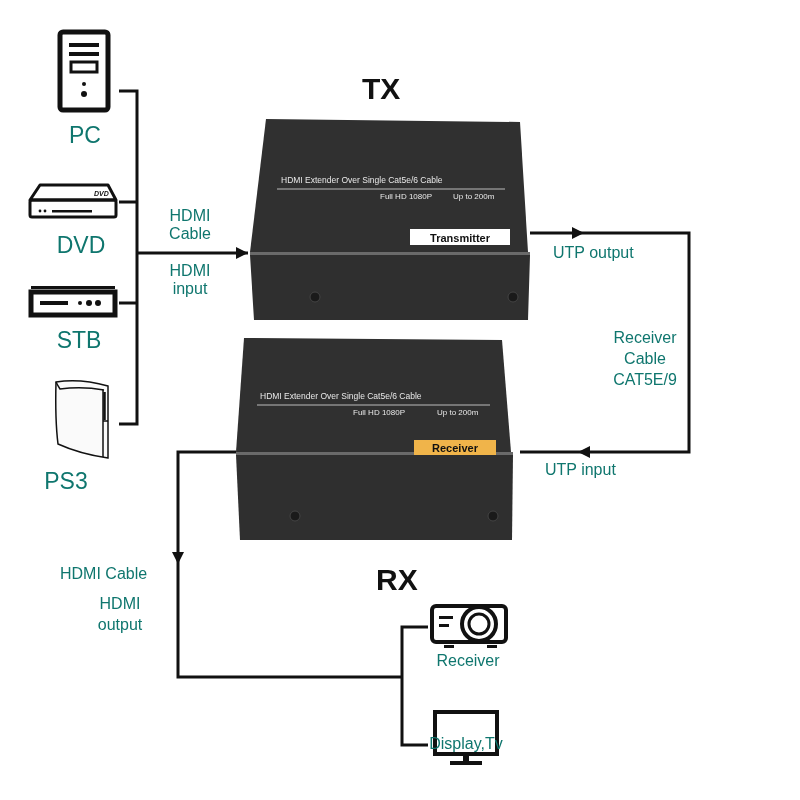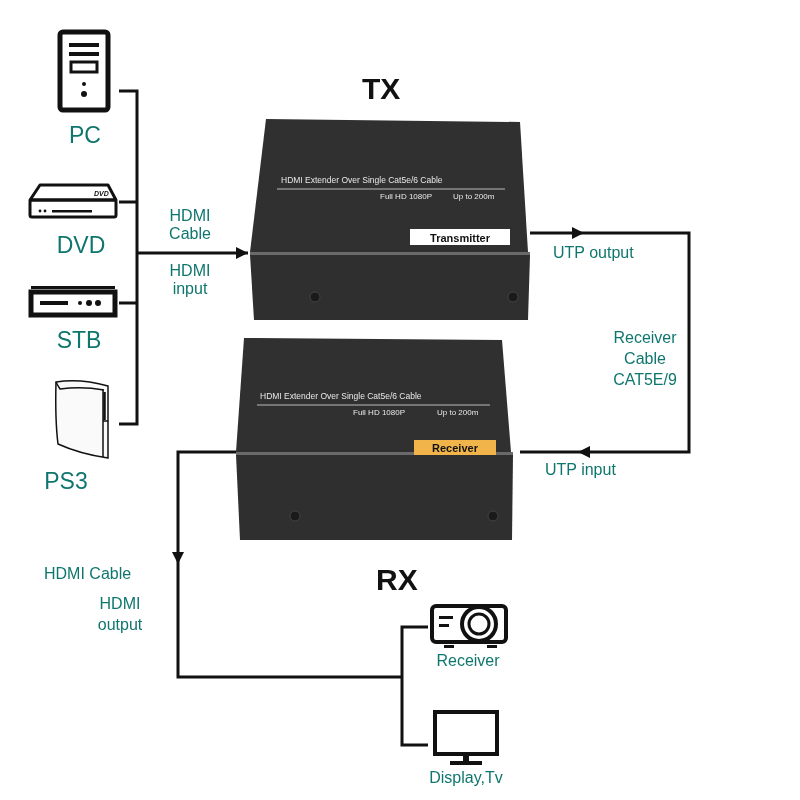--- a/index.html
+++ b/index.html
@@ -136,20 +136,20 @@
 </div>
 
 <div class="lbl mid" style="left:545px;top:244px;text-align:right;margin-left:8px;">UTP output</div>
 <div class="lbl mid" style="left:545px;top:461px;text-align:center;">UTP input</div>
 <div class="lbl mid" style="left:597px;top:328px;width:96px;line-height:1.3;">
   <div>Receiver</div>
   <div>Cable</div>
   <div>CAT5E/9</div>
 </div>
 
-<div class="lbl mid" style="left:44px;top:565px;text-align:left;white-space:nowrap;">HDMI Cable</div>
+<div class="lbl mid" style="left:60px;top:565px;text-align:left;white-space:nowrap;">HDMI Cable</div>
 <div class="lbl mid" style="left:85px;top:594px;width:70px;line-height:1.3;">
   <div>HDMI</div>
   <div>output</div>
 </div>
 
 <div class="lbl mid" style="left:418px;top:652px;width:100px;">Receiver</div>
-<div class="lbl mid" style="left:414px;top:769px;width:104px;">Display,Tv</div>
+<div class="lbl mid" style="left:414px;top:735px;width:104px;">Display,Tv</div>
 
 </body></html>

